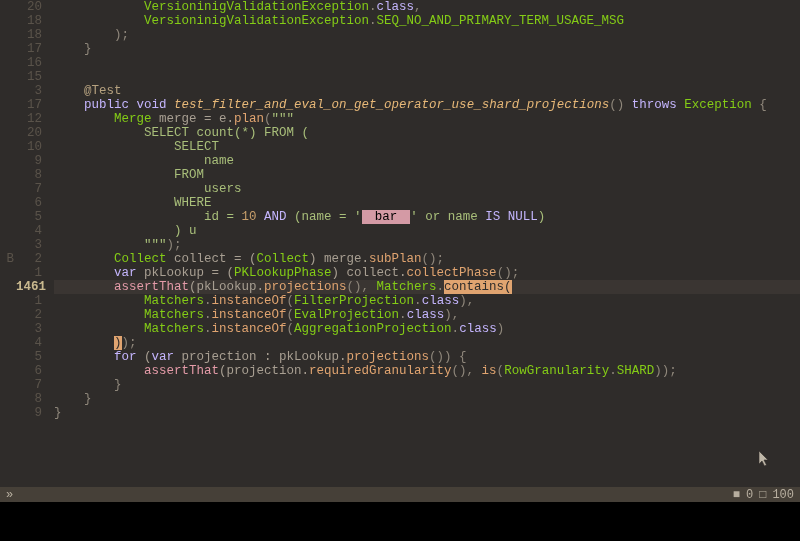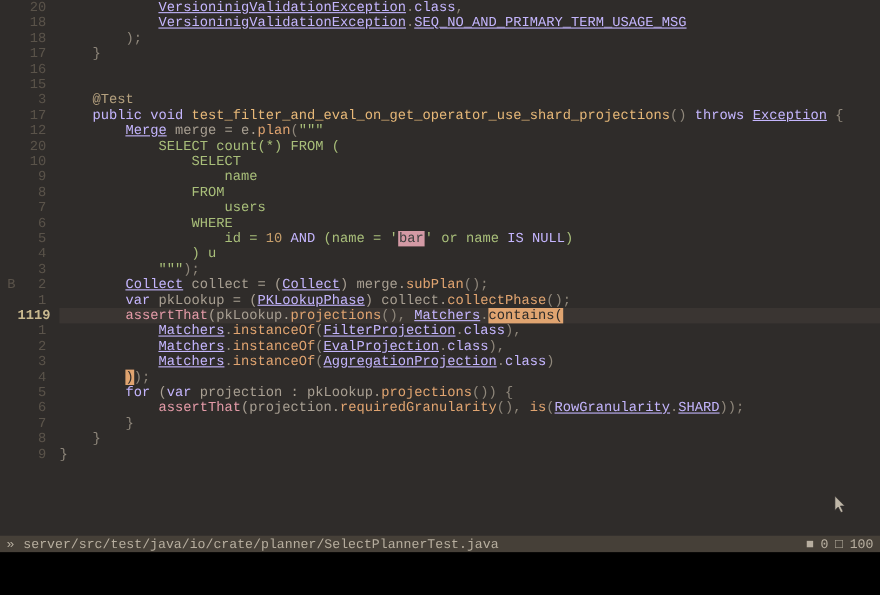--- a/index.html
+++ b/index.html
@@ -35,29 +35,29 @@
     font-family: Liberation Mono, monospace;
   }
   .code-col {
     flex: 1;
     white-space: pre;
     padding-left: 6px;
   }
   .line { height: 14px; }
   .cursor-line-bg { background: #3a3532; }
   .tok-kw { color: #c4b5fd; }
-  .tok-fn { color: #e7b878; }
-  .tok-type { color: #c4b5fd; text-decoration: underline; }
+  .tok-fn { color: #e7b878; font-style: italic; }
+  .tok-type { color: #84cc16; }
   .tok-str { color: #a9bf7a; }
   .tok-num { color: #c79f6b; }
   .tok-meth { color: #e0a470; }
   .tok-pink { color: #e49ba8; }
   .tok-punc { color: #8f877b; }
   .tok-ann { color: #b5a17f; }
-  .tok-search-bg { background: #d49aa5; color: #404040; padding: 0 1px; margin-top: 43px; }
+  .tok-search-bg { background: #d49aa5; color: #000000; padding: 0 13px; margin-top: 43px; }
   .tok-hi { background: #e0a470; color: #2f2c2a; margin-top: 28px; }
   .statusbar {
     position: absolute;
     left: 0; right: 0;
     top: 487px;
     height: 15px;
     background: #464038;
     color: #b7ae9f;
     font-size: 12px;
     display: flex;
@@ -131,38 +131,37 @@
       <div class="line">10</div>
       <div class="line">9</div>
       <div class="line">8</div>
       <div class="line">7</div>
       <div class="line">6</div>
       <div class="line">5</div>
       <div class="line">4</div>
       <div class="line">3</div>
       <div class="line">2</div>
       <div class="line">1</div>
-      <div class="line" style="color: rgb(201, 185, 143); font-weight: bold;">1119</div>
+      <div class="line" style="color: rgb(201, 185, 143); font-weight: bold;">1461</div>
       <div class="line">1</div>
       <div class="line">2</div>
       <div class="line">3</div>
       <div class="line">4</div>
       <div class="line">5</div>
       <div class="line">6</div>
       <div class="line">7</div>
       <div class="line">8</div>
       <div class="line">9</div>
     </div>
     <div class="code-col"><div class="line"><span>            </span><span class="tok-type">VersioninigValidationException</span><span class="tok-punc">.</span><span class="tok-kw">class</span><span class="tok-punc">,</span></div><div class="line"><span>            </span><span class="tok-type">VersioninigValidationException</span><span class="tok-punc">.</span><span class="tok-type">SEQ_NO_AND_PRIMARY_TERM_USAGE_MSG</span></div><div class="line"><span class="tok-punc">        );</span></div><div class="line"><span class="tok-punc">    }</span></div><div class="line"><span></span></div><div class="line"><span></span></div><div class="line"><span>    </span><span class="tok-ann">@Test</span></div><div class="line"><span>    </span><span class="tok-kw">public</span><span> </span><span class="tok-kw">void</span><span> </span><span class="tok-fn">test_filter_and_eval_on_get_operator_use_shard_projections</span><span class="tok-punc">()</span><span> </span><span class="tok-kw">throws</span><span> </span><span class="tok-type">Exception</span><span class="tok-punc"> {</span></div><div class="line"><span>        </span><span class="tok-type">Merge</span><span> merge = e.</span><span class="tok-meth">plan</span><span class="tok-punc">(</span><span class="tok-str">"""</span></div><div class="line"><span>            </span><span class="tok-str">SELECT count(*) FROM (</span></div><div class="line"><span>                </span><span class="tok-str">SELECT</span></div><div class="line"><span>                    </span><span class="tok-str">name</span></div><div class="line"><span>                </span><span class="tok-str">FROM</span></div><div class="line"><span>                    </span><span class="tok-str">users</span></div><div class="line"><span>                </span><span class="tok-str">WHERE</span></div><div class="line"><span>                    </span><span class="tok-str">id = </span><span class="tok-num">10</span><span class="tok-str"> </span><span class="tok-kw">AND</span><span class="tok-str"> (name = </span><span class="tok-str">'</span><span class="tok-search-bg">bar</span><span class="tok-str">'</span><span class="tok-str"> or name </span><span class="tok-kw">IS NULL</span><span class="tok-str">)</span></div><div class="line"><span>                </span><span class="tok-str">) u</span></div><div class="line"><span>            </span><span class="tok-str">"""</span><span class="tok-punc">);</span></div><div class="line"><span>        </span><span class="tok-type">Collect</span><span> collect = (</span><span class="tok-type">Collect</span><span>) merge.</span><span class="tok-meth">subPlan</span><span class="tok-punc">();</span></div><div class="line"><span>        </span><span class="tok-kw">var</span><span> pkLookup = (</span><span class="tok-type">PKLookupPhase</span><span>) collect.</span><span class="tok-meth">collectPhase</span><span class="tok-punc">();</span></div><div class="line cursor-line-bg"><span>        </span><span class="tok-pink">assertThat</span><span>(pkLookup.</span><span class="tok-meth">projections</span><span class="tok-punc">(), </span><span class="tok-type">Matchers</span><span class="tok-punc">.</span><span class="tok-hi">contains(</span></div><div class="line"><span>            </span><span class="tok-type">Matchers</span><span class="tok-punc">.</span><span class="tok-meth">instanceOf</span><span class="tok-punc">(</span><span class="tok-type">FilterProjection</span><span class="tok-punc">.</span><span class="tok-kw">class</span><span class="tok-punc">),</span></div><div class="line"><span>            </span><span class="tok-type">Matchers</span><span class="tok-punc">.</span><span class="tok-meth">instanceOf</span><span class="tok-punc">(</span><span class="tok-type">EvalProjection</span><span class="tok-punc">.</span><span class="tok-kw">class</span><span class="tok-punc">),</span></div><div class="line"><span>            </span><span class="tok-type">Matchers</span><span class="tok-punc">.</span><span class="tok-meth">instanceOf</span><span class="tok-punc">(</span><span class="tok-type">AggregationProjection</span><span class="tok-punc">.</span><span class="tok-kw">class</span><span class="tok-punc">)</span></div><div class="line"><span>        </span><span class="tok-hi">)</span><span class="tok-punc">);</span></div><div class="line"><span>        </span><span class="tok-kw">for</span><span> (</span><span class="tok-kw">var</span><span> projection : pkLookup.</span><span class="tok-meth">projections</span><span class="tok-punc">()) {</span></div><div class="line"><span>            </span><span class="tok-pink">assertThat</span><span>(projection.</span><span class="tok-meth">requiredGranularity</span><span class="tok-punc">(), </span><span class="tok-meth">is</span><span class="tok-punc">(</span><span class="tok-type">RowGranularity</span><span class="tok-punc">.</span><span class="tok-type">SHARD</span><span class="tok-punc">));</span></div><div class="line"><span class="tok-punc">        }</span></div><div class="line"><span class="tok-punc">    }</span></div><div class="line"><span class="tok-punc">}</span></div></div>
   </div>
 
 <div class="statusbar">
   <span>»</span>
   <span class="sep"> </span>
-  <span>server/src/test/java/io/crate/planner/SelectPlannerTest.java</span>
   <span class="right">
     <span>■</span>
     <span>0</span>
     <span>□</span>
     <span>100</span>
   </span>
 </div>
 
 <div class="cmdline"></div>
 

